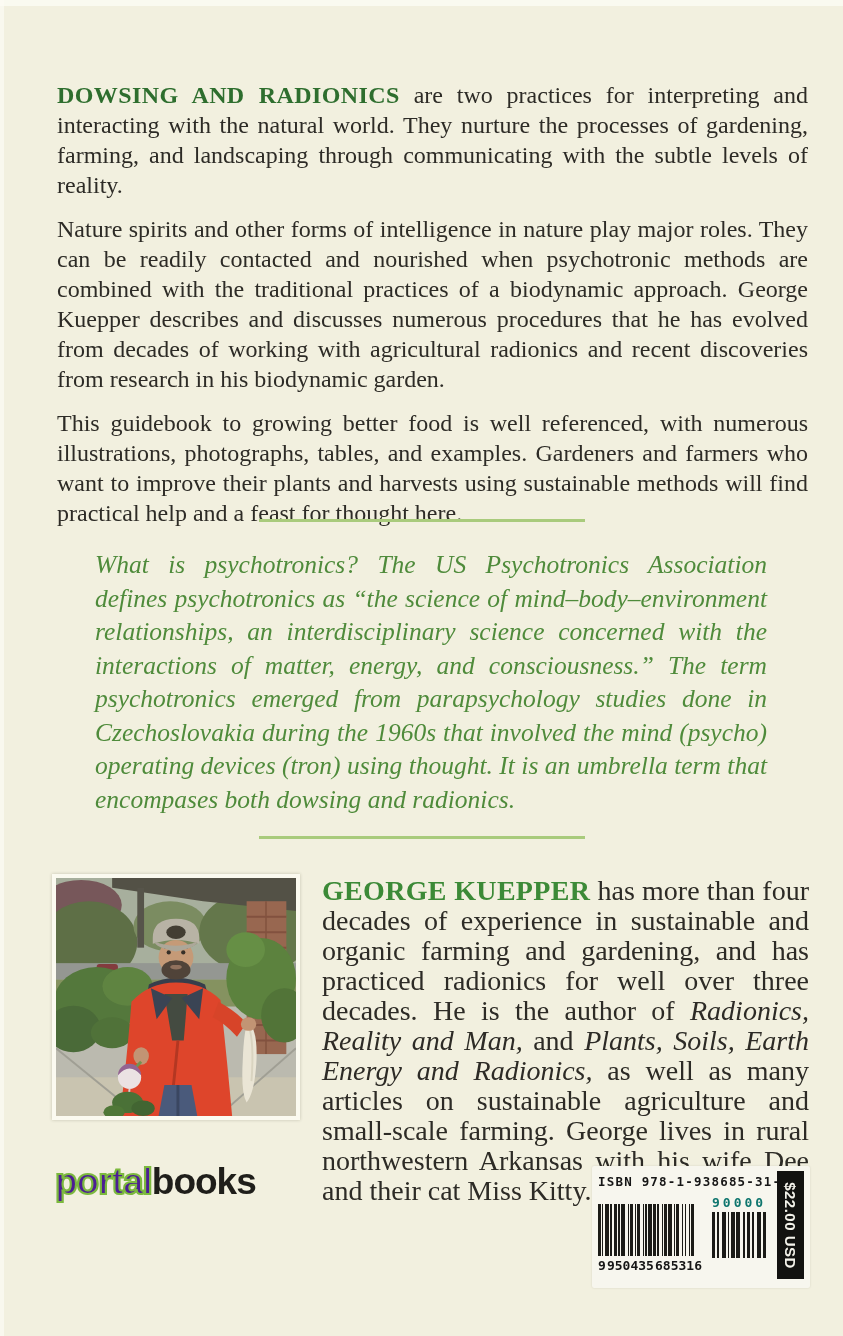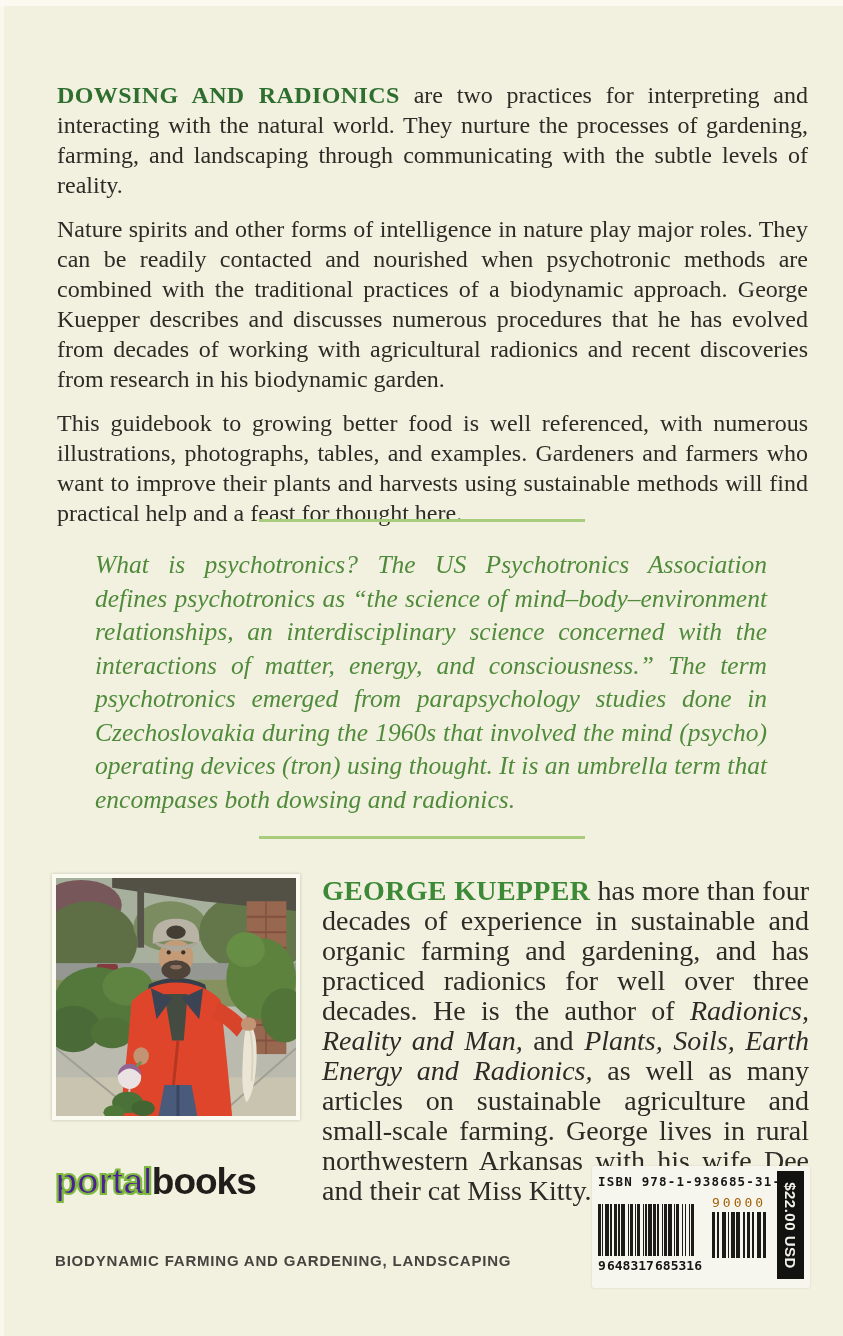--- a/index.html
+++ b/index.html
@@ -48,22 +48,22 @@
   .barcode-block{position:absolute;left:598px;top:1174px;width:172px;}
   .isbn{font-family:"DejaVu Sans Mono",monospace;font-weight:bold;font-size:12.5px;
         letter-spacing:1.2px;color:#161616;white-space:nowrap;text-align:center;}
   .bars-row{display:flex;align-items:flex-end;gap:10px;margin-top:6px;}
   .bars{position:relative;}
   .bars i{position:absolute;top:0;background:#1b1b17;display:block;}
   .main-col{width:104px;}
   .main-digits{display:flex;justify-content:space-between;width:104px;
         font-family:"DejaVu Sans Mono",monospace;font-weight:bold;font-size:13px;color:#161616;margin-top:2px;}
   .sup-col{width:54px;text-align:center;margin-bottom:15px;}
-  .sup-digits{font-family:"DejaVu Sans Mono",monospace;font-weight:normal;font-size:13px;
-        color:#a16207;letter-spacing:3px;margin-bottom:2px;}
+  .sup-digits{font-family:"DejaVu Sans Mono",monospace;font-weight:bold;font-size:13px;
+        color:#0f766e;letter-spacing:3px;margin-bottom:2px;}
   .price-stripe{position:absolute;left:777px;top:1171px;width:27px;height:108px;background:#121210;
         display:flex;align-items:center;justify-content:center;}
   .price-stripe span{transform:rotate(90deg);white-space:nowrap;color:#f3f2ea;
         font-family:"Liberation Sans",sans-serif;font-weight:bold;font-size:15px;letter-spacing:.5px;}
 </style>
 </head>
 <body>
 
 <div class="cover">
   <div class="edge-top"></div>
@@ -158,21 +158,20 @@
     </svg>
   </div>
 
   <div class="bio">
     <span class="name">GEORGE KUEPPER</span><span> has more than four decades of experience in sustainable and organic farming and gardening, and has practiced radionics for well over three decades. He is the author of </span><i>Radionics, Reality and Man,</i><span> and </span><i>Plants, Soils, Earth Energy and Radionics,</i><span> as well as many articles on sustainable agriculture and small-scale farming. George lives in rural northwestern Arkansas with his wife Dee and their cat Miss Kitty.</span>
   </div>
 
   <div class="logo">
     <span class="green">portal</span><span class="dark">books</span>
   </div>
-  <div class="category">BIODYNAMIC FARMING AND GARDENING, LANDSCAPING</div>
 
   <div class="barcode-bg"></div>
   <div class="barcode-block">
     <div class="isbn">ISBN 978-1-938685-31-6</div>
     <div class="bars-row">
       <div class="main-col">
         <div class="bars" id="main-bars" style="width: 96px; height: 52px;">
             <i style="left:0.00px;width:2.70px;height:52px"></i>
             <i style="left:4.06px;width:1.35px;height:52px"></i>
             <i style="left:6.76px;width:4.06px;height:52px"></i>
@@ -194,21 +193,21 @@
             <i style="left:70.31px;width:4.06px;height:52px"></i>
             <i style="left:75.72px;width:1.35px;height:52px"></i>
             <i style="left:78.42px;width:2.70px;height:52px"></i>
             <i style="left:83.83px;width:1.35px;height:52px"></i>
             <i style="left:86.54px;width:1.35px;height:52px"></i>
             <i style="left:90.59px;width:1.35px;height:52px"></i>
             <i style="left:93.30px;width:2.70px;height:52px"></i>
           </div>
         <div class="main-digits">
           <span>9</span>
-          <span>648317</span>
+          <span>950435</span>
           <span>685316</span>
         </div>
       </div>
       <div class="sup-col">
         <div class="sup-digits">90000</div>
         <div class="bars" id="sup-bars" style="width: 54px; height: 46px;">
             <i style="left:0.00px;width:3.48px;height:46px"></i>
             <i style="left:5.23px;width:1.74px;height:46px"></i>
             <i style="left:10.45px;width:3.48px;height:46px"></i>
             <i style="left:15.68px;width:1.74px;height:46px"></i>

